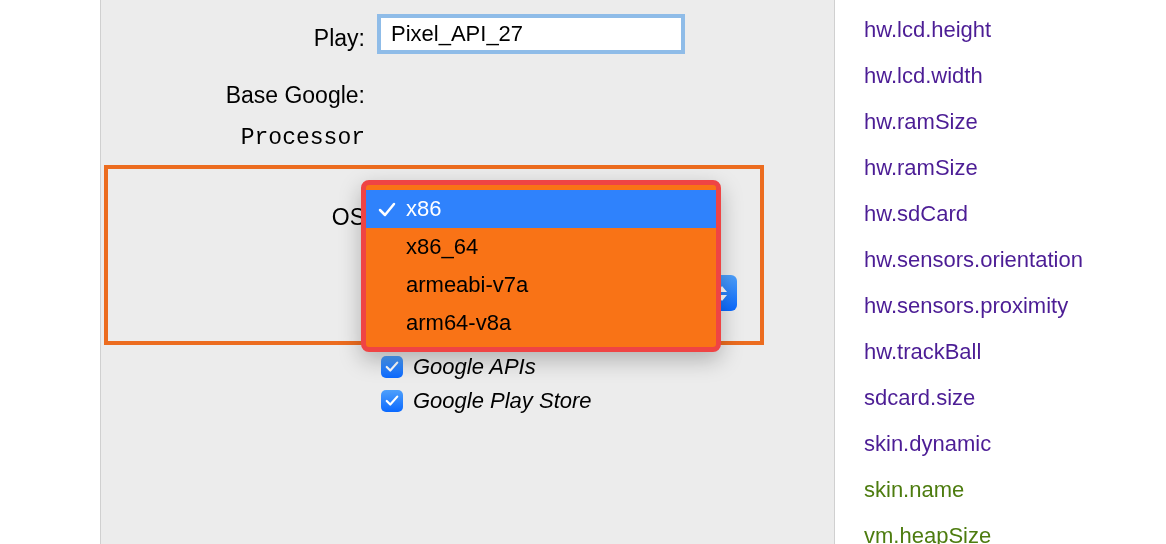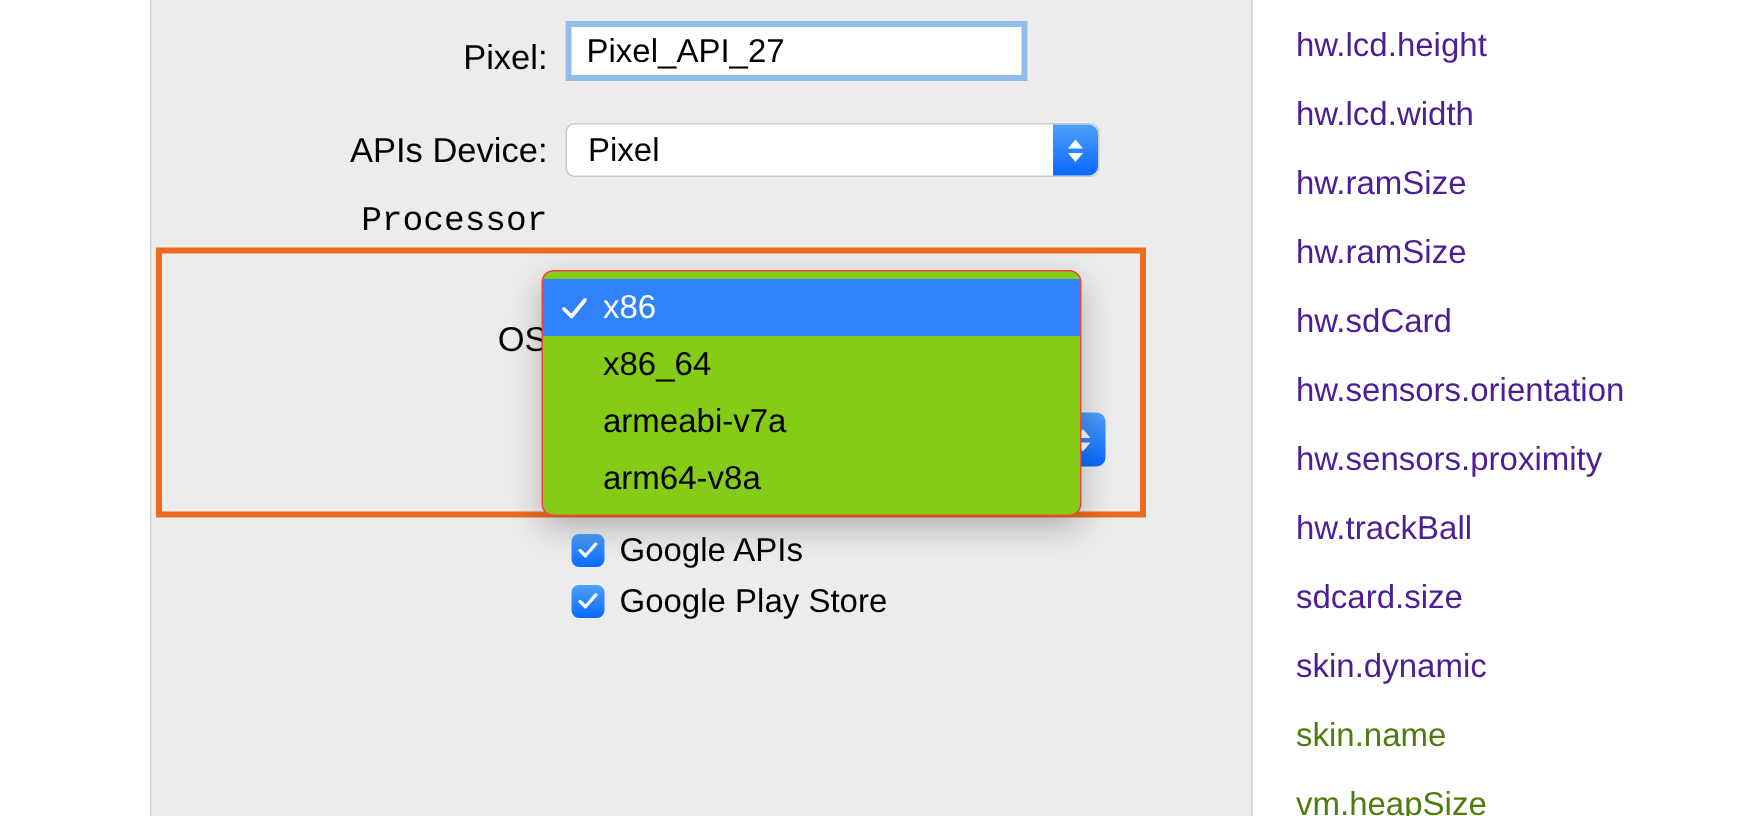--- a/index.html
+++ b/index.html
@@ -105,22 +105,22 @@
       border: 4px solid #ec6c1f;
       pointer-events: none;
       z-index: 5;
     }
 
     .dropdown {
       position: absolute;
       left: 361px;
       top: 180px;
       width: 360px;
-      background: #84cc16;
-      border: 1px solid #ef4444;
+      background: #f97316;
+      border: 5px solid #ef4444;
       border-radius: 8px;
       box-shadow: 0 8px 22px rgba(0,0,0,0.25);
       z-index: 10;
       padding: 5px 0;
       text-align: right;
     }
     .dropdown-item {
       height: 38px;
       display: flex;
       align-items: center;
@@ -168,21 +168,21 @@
       width: 22px;
       height: 22px;
       background: linear-gradient(#4ea0fb, #0a69ff);
       border-radius: 5px;
       display: inline-flex;
       align-items: center;
       justify-content: center;
       margin-right: 10px;
     }
     .cb svg { width: 14px; height: 14px; }
-    .cb-label { font-size: 22px; color: #000; }
+    .cb-label { font-size: 22px; color: #000; font-style: italic; }
 
     .side-list {
       position: absolute;
       left: 864px;
       top: 7px;
       width: 290px;
     }
     .side-item {
       font-size: 22px;
       color: #4c1d95;
@@ -196,35 +196,28 @@
     .row-proc { margin-top: 16px; }
     .row-os { margin-top: 32px; }
     .checkbox-group { margin-top: 350px; position:absolute; top:0; left:0; width:100%; }
   </style>
 </head>
 <body>
 
 <div class="main-panel">
 
   <div class="form-row row-name">
-    <div class="label label-name">Pixel:</div>
+    <div class="label label-name">Play:</div>
     <div class="name-input-wrap">
       <input class="name-input" value="Pixel_API_27" style="">
     </div>
   </div>
 
   <div class="form-row row-base">
-    <div class="label label-base">APIs Device:</div>
-    <div class="select">
-      <span class="select-val">Pixel</span>
-      <div class="select-btn">
-        <div class="sel-arrow-up"></div>
-        <div class="sel-arrow-down"></div>
-      </div>
-    </div>
+    <div class="label label-base">Base Google:</div>
   </div>
 
   <div class="form-row row-proc">
     <div class="label label-proc">Processor</div>
   </div>
 
   <div class="form-row row-os">
     <div class="label label-os">OS</div>
   </div>
 

